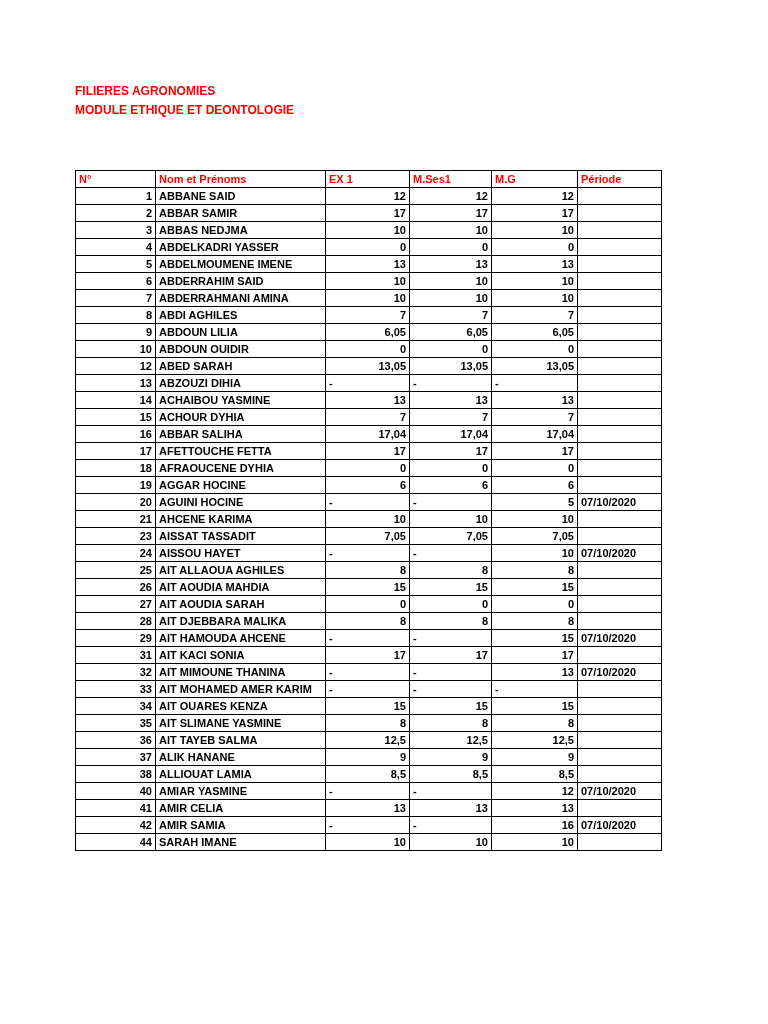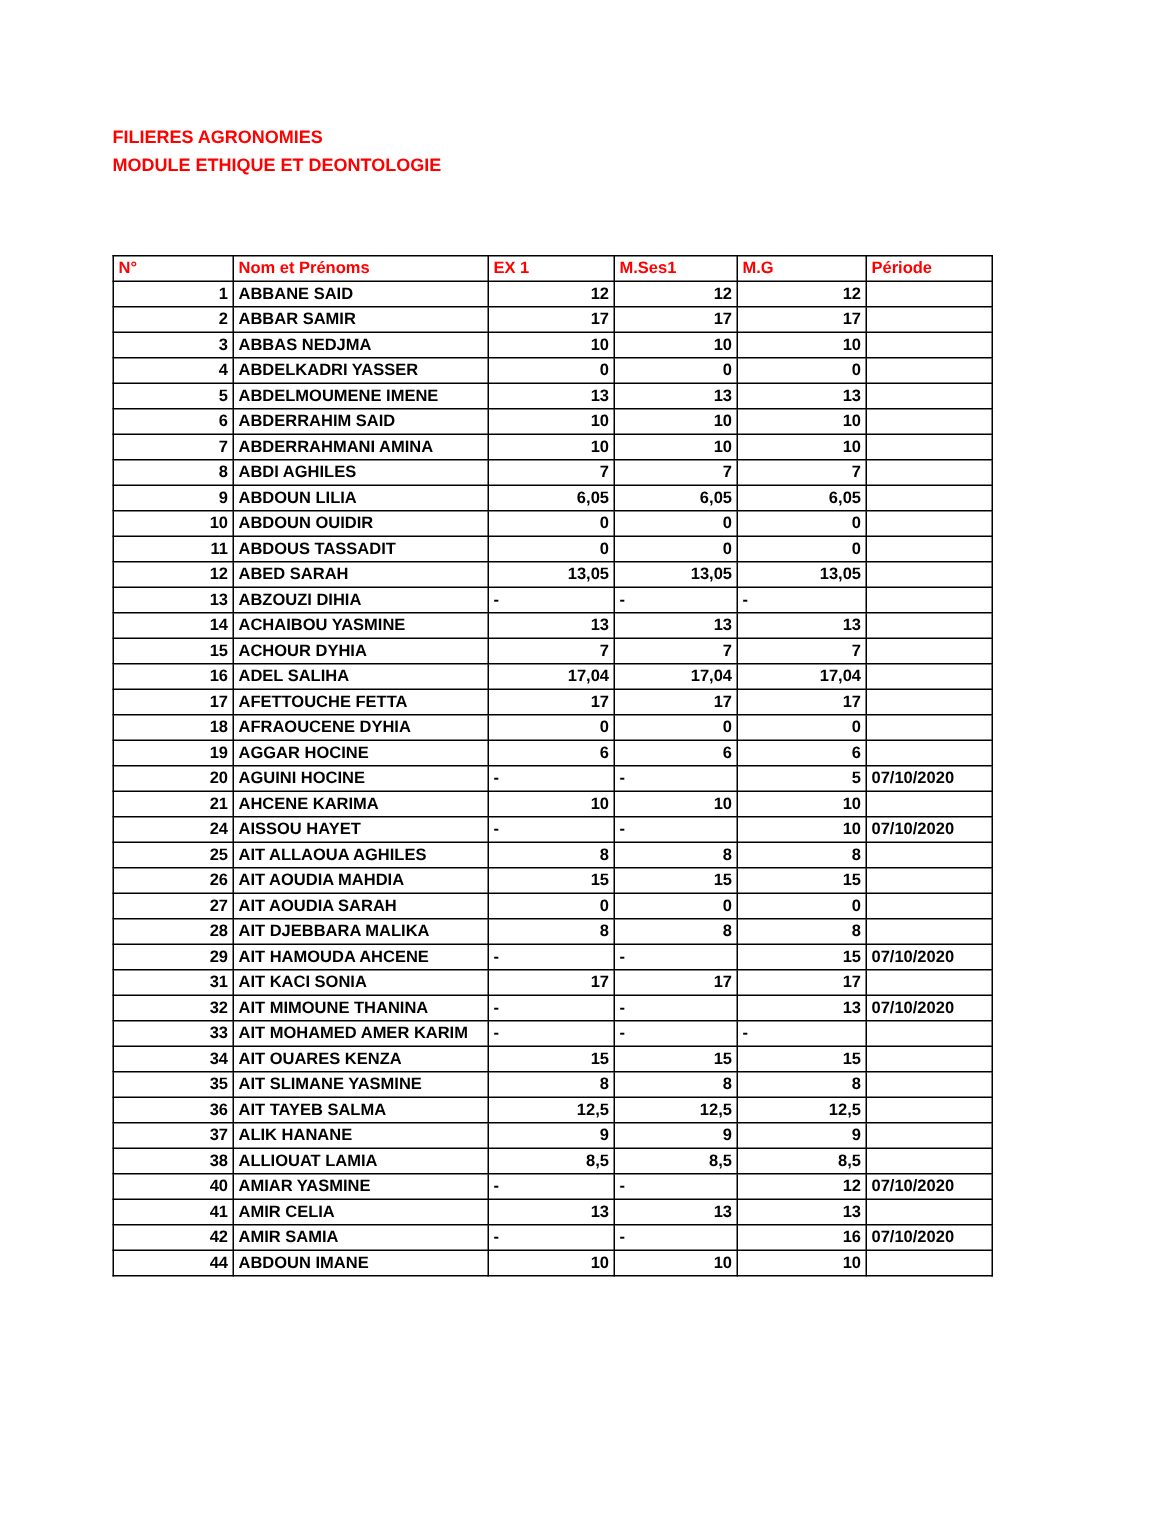--- a/index.html
+++ b/index.html
@@ -164,28 +164,20 @@
         </tr>
         <tr>
           <td class="num">10</td>
           <td class="txt">ABDOUN OUIDIR</td>
           <td class="num">0</td>
           <td class="num">0</td>
           <td class="num">0</td>
           <td class="txt"></td>
         </tr>
         <tr>
-          <td class="num">11</td>
-          <td class="txt">ABDOUS TASSADIT</td>
-          <td class="num">0</td>
-          <td class="num">0</td>
-          <td class="num">0</td>
-          <td class="txt"></td>
-        </tr>
-        <tr>
           <td class="num">12</td>
           <td class="txt">ABED SARAH</td>
           <td class="num">13,05</td>
           <td class="num">13,05</td>
           <td class="num">13,05</td>
           <td class="txt"></td>
         </tr>
         <tr>
           <td class="num">13</td>
           <td class="txt">ABZOUZI DIHIA</td>
@@ -205,21 +197,21 @@
         <tr>
           <td class="num">15</td>
           <td class="txt">ACHOUR DYHIA</td>
           <td class="num">7</td>
           <td class="num">7</td>
           <td class="num">7</td>
           <td class="txt"></td>
         </tr>
         <tr>
           <td class="num">16</td>
-          <td class="txt">ADEL SALIHA</td>
+          <td class="txt">ABBAR SALIHA</td>
           <td class="num">17,04</td>
           <td class="num">17,04</td>
           <td class="num">17,04</td>
           <td class="txt"></td>
         </tr>
         <tr>
           <td class="num">17</td>
           <td class="txt">AFETTOUCHE FETTA</td>
           <td class="num">17</td>
           <td class="num">17</td>
@@ -252,20 +244,28 @@
         </tr>
         <tr>
           <td class="num">21</td>
           <td class="txt">AHCENE KARIMA</td>
           <td class="num">10</td>
           <td class="num">10</td>
           <td class="num">10</td>
           <td class="txt"></td>
         </tr>
         <tr>
+          <td class="num">23</td>
+          <td class="txt">AISSAT TASSADIT</td>
+          <td class="num">7,05</td>
+          <td class="num">7,05</td>
+          <td class="num">7,05</td>
+          <td class="txt"></td>
+        </tr>
+        <tr>
           <td class="num">24</td>
           <td class="txt">AISSOU HAYET</td>
           <td class="dash">-</td>
           <td class="dash">-</td>
           <td class="num">10</td>
           <td class="txt">07/10/2020</td>
         </tr>
         <tr>
           <td class="num">25</td>
           <td class="txt">AIT ALLAOUA AGHILES</td>
@@ -389,21 +389,21 @@
         <tr>
           <td class="num">42</td>
           <td class="txt">AMIR SAMIA</td>
           <td class="dash">-</td>
           <td class="dash">-</td>
           <td class="num">16</td>
           <td class="txt">07/10/2020</td>
         </tr>
         <tr>
           <td class="num">44</td>
-          <td class="txt">ABDOUN IMANE</td>
+          <td class="txt">SARAH IMANE</td>
           <td class="num">10</td>
           <td class="num">10</td>
           <td class="num">10</td>
           <td class="txt"></td>
         </tr>
       </tbody>
   </table>
 
 </div>
 

